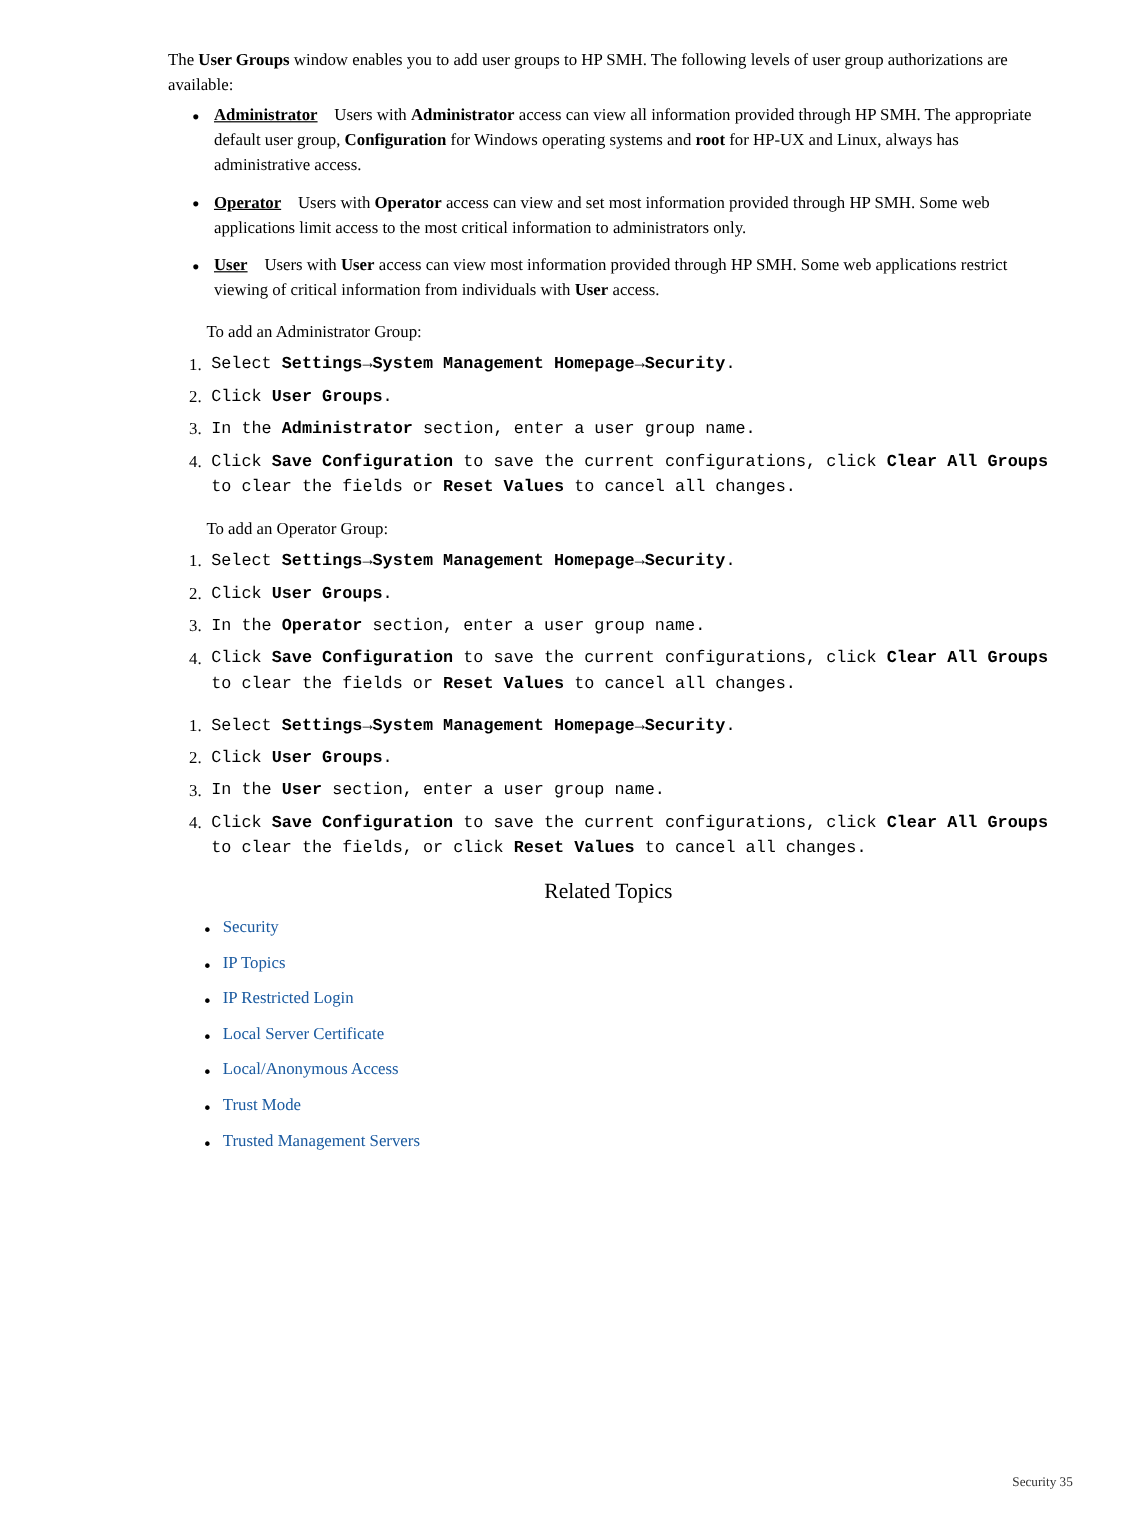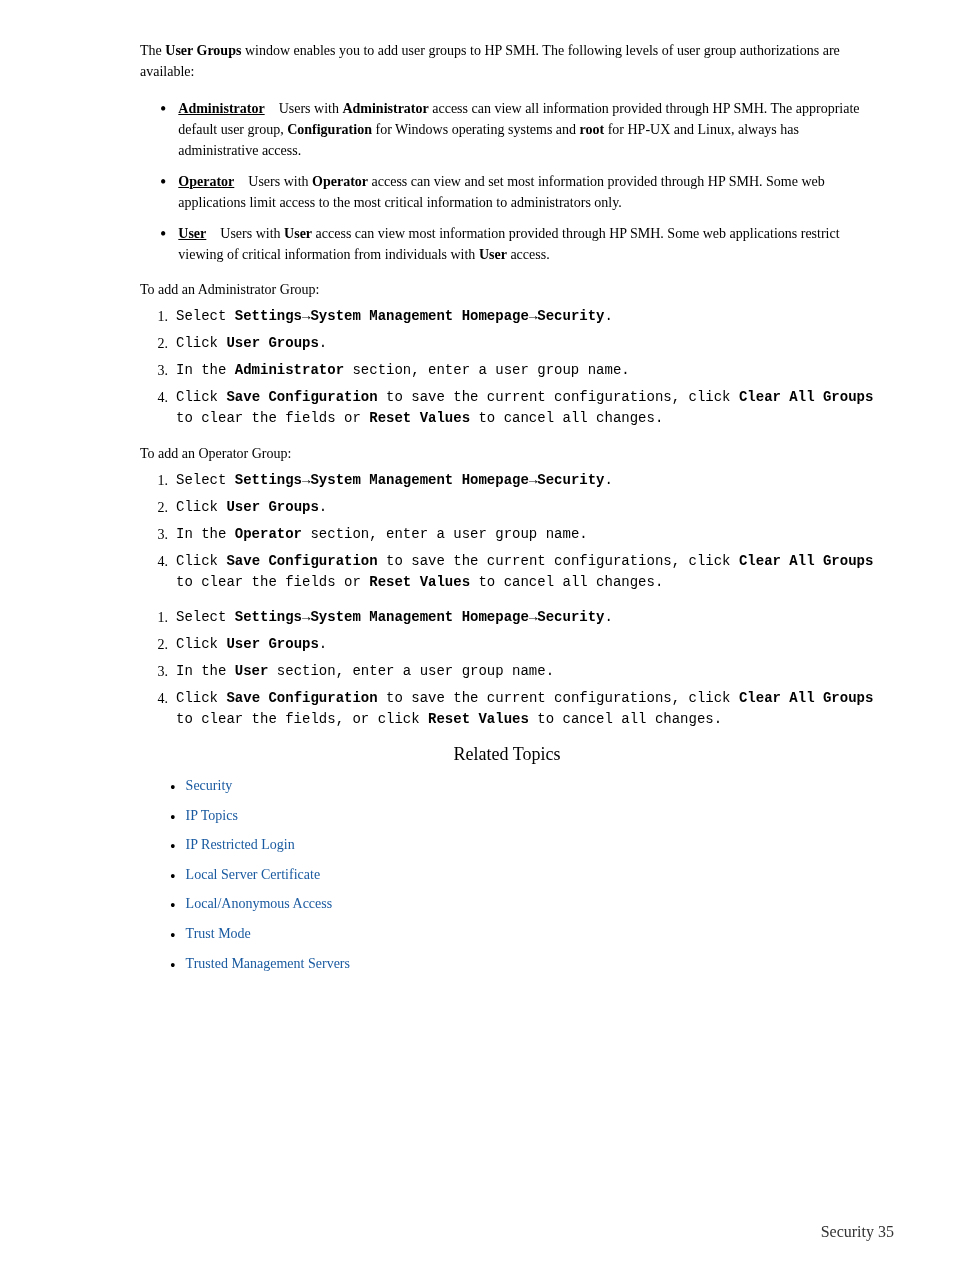--- a/index.html
+++ b/index.html
@@ -18,21 +18,21 @@
     }
 
     .page {
       width: 954px;
       min-height: 1271px;
       padding: 40px 80px 60px 140px;
       position: relative;
     }
 
     .intro-paragraph {
-      margin-bottom: 16px;
+      margin-bottom: 4px;
       line-height: 1.5;
     }
 
     .bullet-list {
       list-style: none;
       margin: 0 0 14px 20px;
     }
 
     .bullet-list li {
       display: flex;
@@ -57,20 +57,21 @@
     }
 
     .underline-bold {
       font-weight: bold;
       text-decoration: underline;
     }
 
     .section-label {
       margin-bottom: 6px;
       line-height: 1.5;
+      margin-left: 32px;
     }
 
     .ordered-list {
       list-style: none;
       margin: 0 0 14px 0;
     }
 
     .ordered-list li {
       display: flex;
       align-items: flex-start;
@@ -116,21 +117,21 @@
 
     .link {
       color: #1a5aa0;
       text-decoration: none;
     }
 
     .page-footer {
       position: absolute;
       bottom: 30px;
       right: 60px;
-      font-size: 16px;
+      font-size: 11px;
       color: #333;
     }
   </style>
 </head>
 <body>
 
 <div class="page">
 
   <p class="intro-paragraph">
     The <span class="bold">User Groups</span><span> window enables you to add user groups to HP SMH. The following levels of user group authorizations are available:</span>

